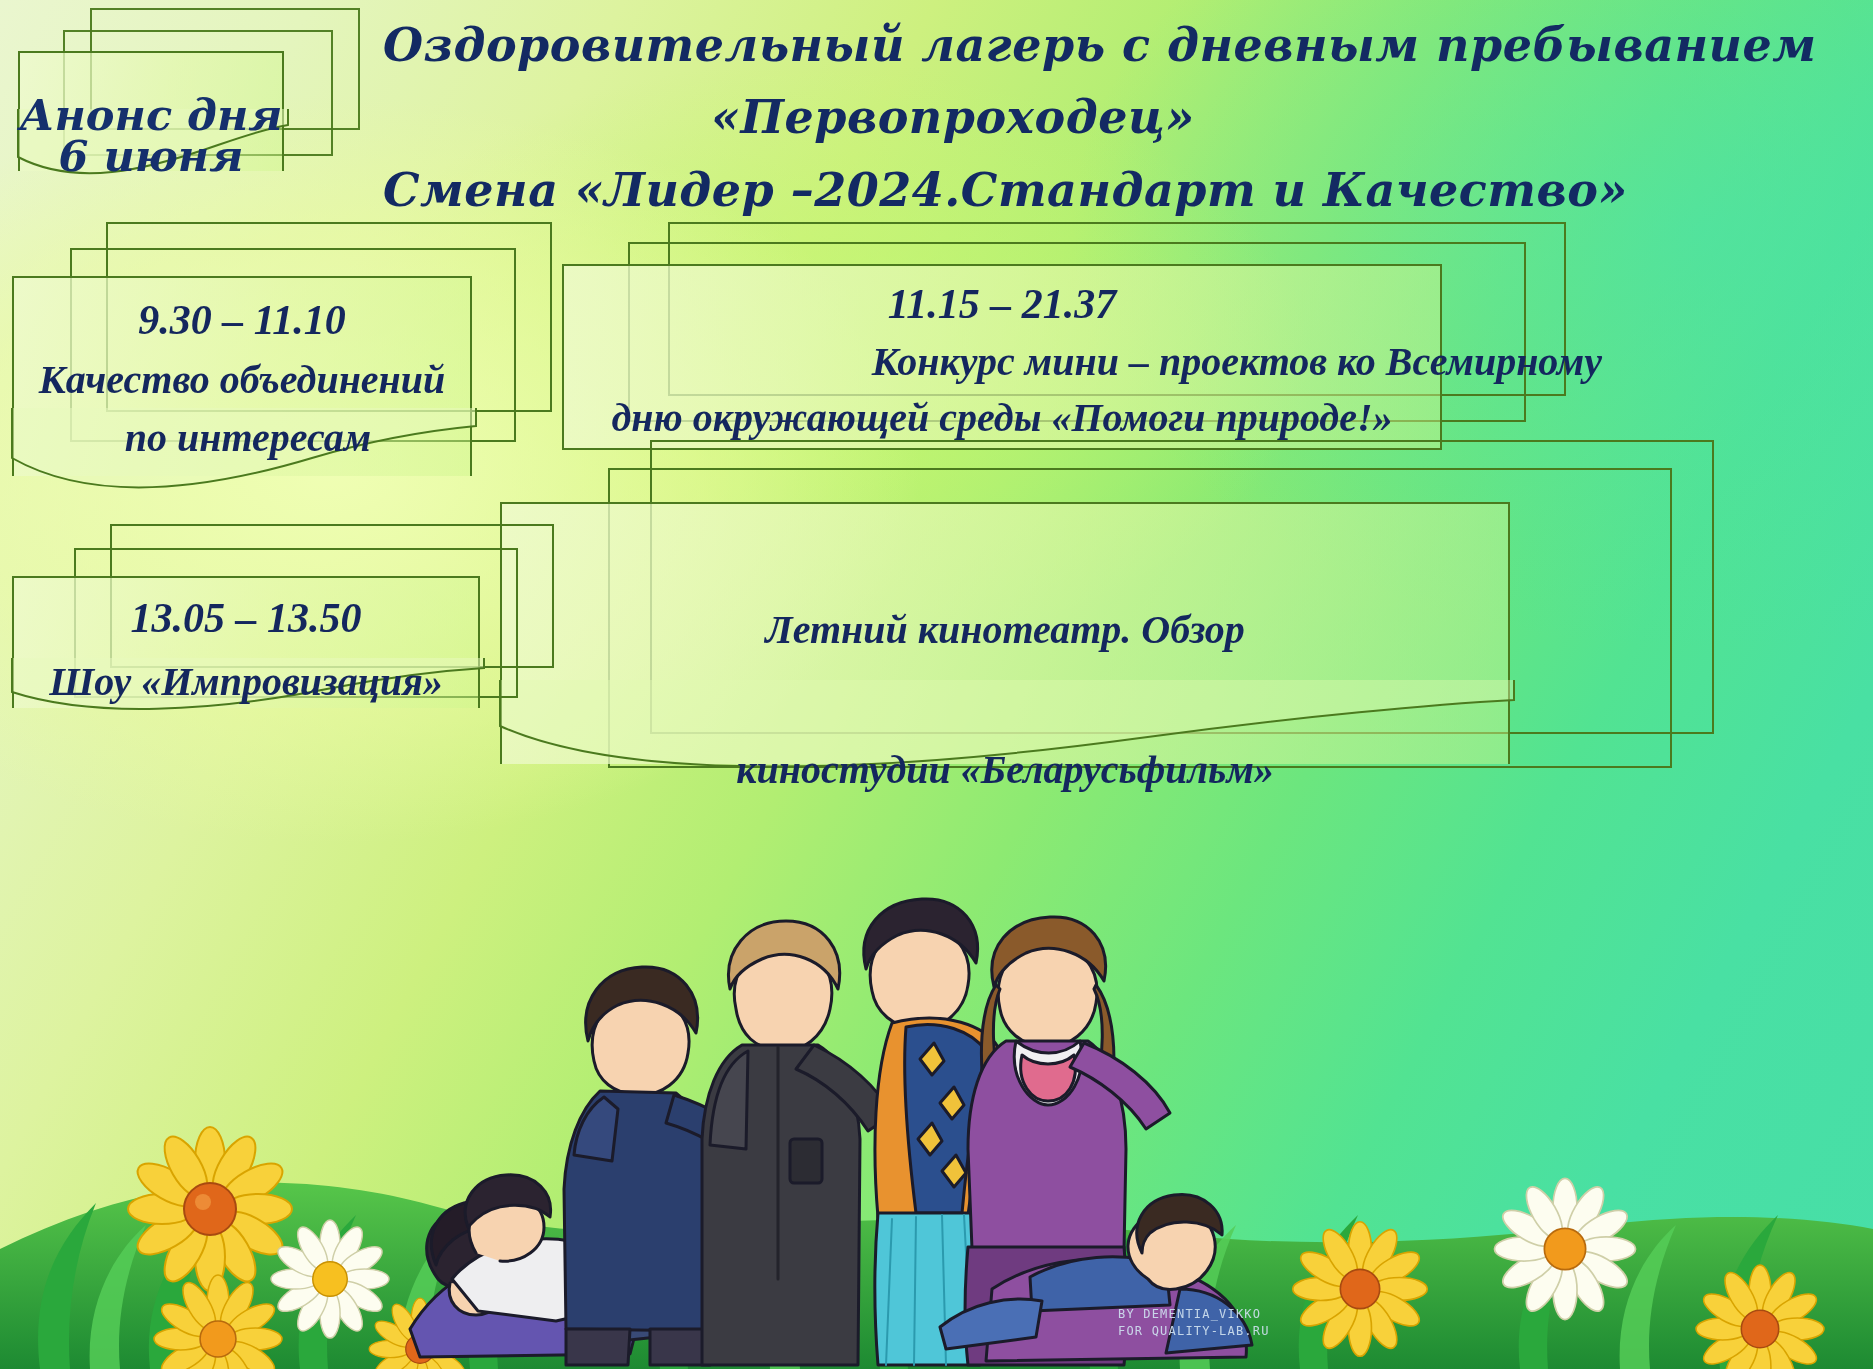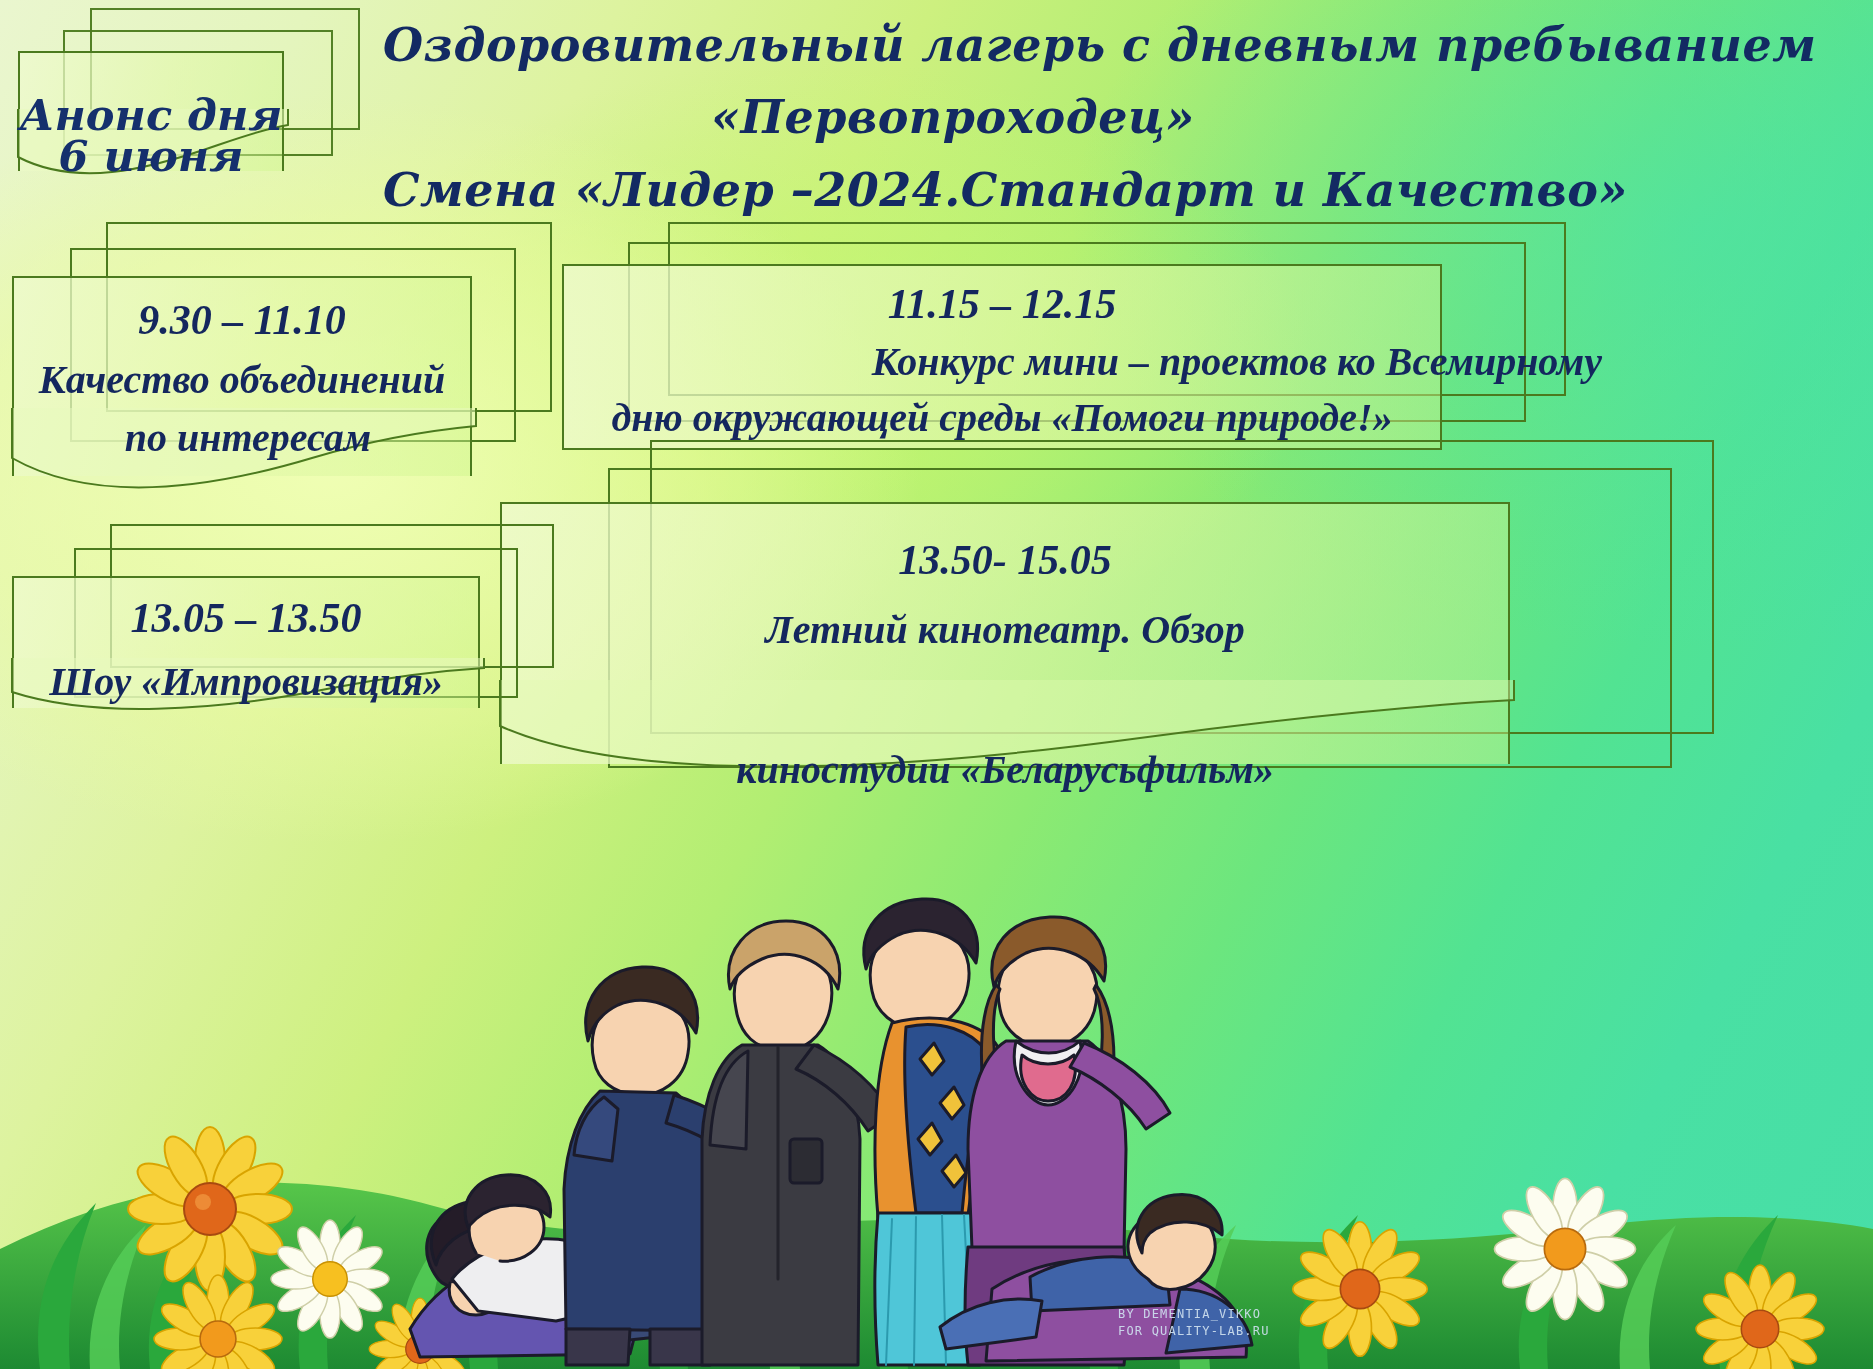--- a/index.html
+++ b/index.html
@@ -131,34 +131,33 @@
     </div>
     <div class="txt" style="left:0px; top:74px; width:460px; font-size:42px;">9.30 – 11.10</div>
     <div class="txt" style="left:0px; top:134px; width:460px; font-size:40px;">Качество объединений</div>
     <div class="txt" style="left:0px; top:192px; width:460px; font-size:40px;padding-left:6px;">по интересам</div>
   </div>
 
   <div class="stack" style="left:562px; top:222px; width:1030px; height:300px;">
     <div class="sheet" style="left:106px; top:0px; width:894px; height:170px;"></div>
     <div class="sheet" style="left:66px; top:20px; width:894px; height:176px;"></div>
     <div class="front" style="left:0px; top:42px; width:880px; height:186px;"></div>
-    <div class="txt" style="left:0px; top:58px; width:880px; font-size:42px;">11.15 – 12.15</div>
+    <div class="txt" style="left:0px; top:58px; width:880px; font-size:42px;">11.15 – 21.37</div>
     <div class="txt" style="left:0px; top:116px; width:1040px; font-size:40px;text-align:right;">Конкурс мини – проектов ко Всемирному</div>
     <div class="txt" style="left:0px; top:172px; width:880px; font-size:40px;font-family:Liberation Serif, serif;">дню окружающей среды «Помоги природе!»</div>
   </div>
 
   <div class="stack" style="left:500px; top:440px; width:1240px; height:420px;">
     <div class="sheet" style="left:150px; top:0px; width:1060px; height:290px;"></div>
     <div class="sheet" style="left:108px; top:28px; width:1060px; height:296px;"></div>
     <div class="front curved" style="left:0px; top:62px; width:1010px; height:262px;">
       <svg class="curve-svg" width="1016" height="86" viewBox="0 0 1016 86">
         <path d="M0,0 L0,46 C120,100 360,96 640,58 C800,36 940,24 1014,20 L1014,0" fill="rgba(226,250,178,.40)" stroke="#4b7a1e" stroke-width="2"></path>
       </svg>
     </div>
-    <div class="txt" style="left:0px; top:96px; width:1010px; font-size:42px;">13.50- 15.05</div>
     <div class="txt" style="left:0px; top:166px; width:1010px; font-size:40px;">Летний кинотеатр. Обзор</div>
     <div class="txt" style="left:0px; top:306px; width:1010px; font-size:40px;">киностудии «Беларусьфильм»</div>
   </div>
 
   <div class="stack" style="left:12px; top:524px; width:560px; height:250px;">
     <div class="sheet" style="left:98px; top:0px; width:440px; height:140px;"></div>
     <div class="sheet" style="left:62px; top:24px; width:440px; height:146px;"></div>
     <div class="front curved" style="left:0px; top:52px; width:468px; height:132px;">
       <svg class="curve-svg" width="474" height="52" viewBox="0 0 474 52">
         <path d="M0,0 L0,34 C80,60 200,54 320,30 C382,18 440,12 472,10 L472,0" fill="rgba(232,250,190,.52)" stroke="#4b7a1e" stroke-width="2"></path>

